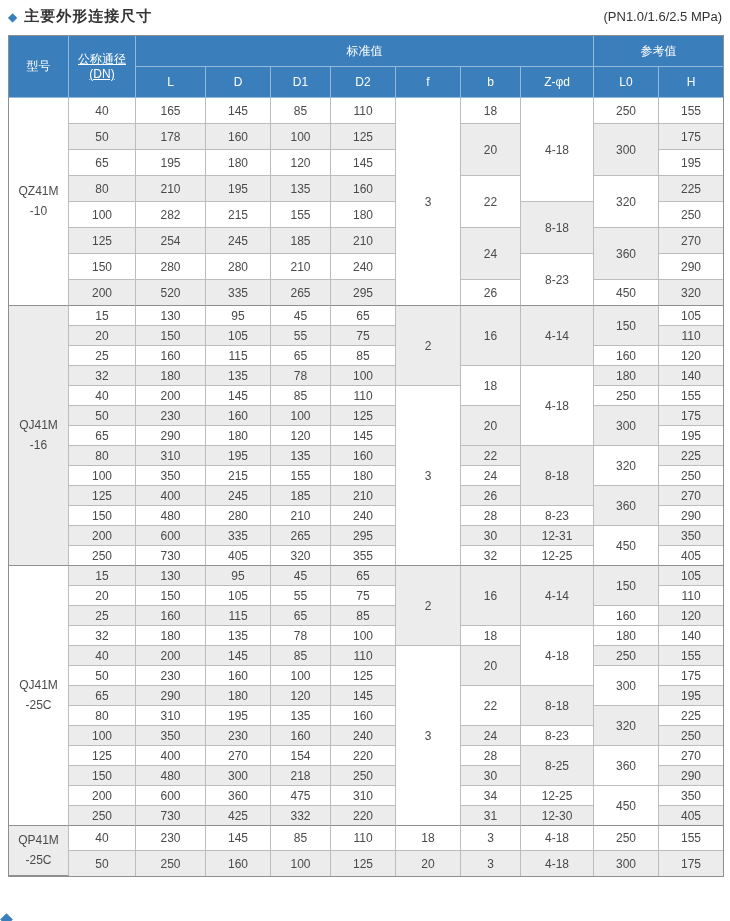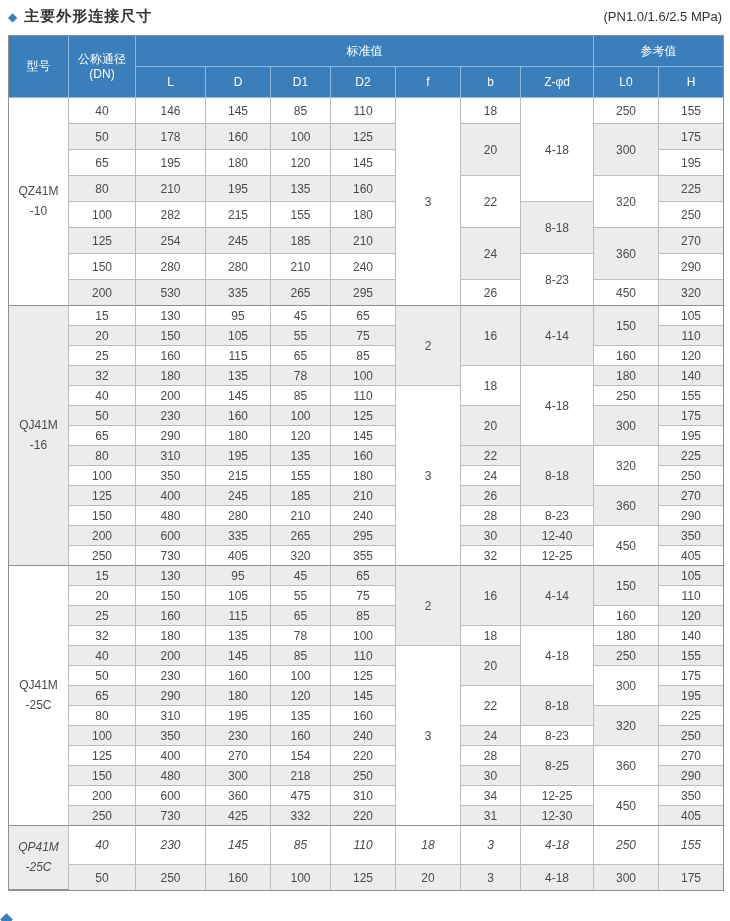--- a/index.html
+++ b/index.html
@@ -22,21 +22,21 @@
     border:1px solid #8f8f8f;
   }
   th {
     background:#3a7ebc; color:#fff; font-weight:normal; font-size:12px;
     text-align:center; vertical-align:middle;
     border-right:1px solid rgba(255,255,255,.45);
     border-bottom:1px solid rgba(255,255,255,.45);
     height:31px;
   }
   th:last-child { border-right:none; }
-  th.pre { white-space:pre-line; line-height:1.25; }
+  th.pre { white-space:pre-line; line-height:1.25;text-decoration:underline; }
   td {
     font-size:12px; text-align:center; vertical-align:middle;
     border-right:1px solid #bcbcbc; border-bottom:1px solid #bcbcbc;
     color:#4a4a4a;
   }
   td:last-child { border-right:none; }
   td.w { background:#ffffff; }
   td.g { background:#ececec; }
   td.sec-end { border-bottom:1px solid #8f8f8f; }
   tr.last-of-table td { border-bottom:none; }
@@ -89,21 +89,21 @@
       <th>Z-φd</th>
       <th>L0</th>
       <th>H</th>
     </tr>
   </thead>
   <tbody id="spec-body">
       <tr style="height: 26px;">
         <td class="w model sec-end" rowspan="8">QZ41M
 -10</td>
         <td class="w">40</td>
-        <td class="w">146</td>
+        <td class="w">165</td>
         <td class="w">145</td>
         <td class="w">85</td>
         <td class="w">110</td>
         <td class="w sec-end" rowspan="8">3</td>
         <td class="w">18</td>
         <td class="w" rowspan="4">4-18</td>
         <td class="w">250</td>
         <td class="w">155</td>
       </tr>
       <tr style="height: 26px;">
@@ -157,21 +157,21 @@
         <td class="w">150</td>
         <td class="w">280</td>
         <td class="w">280</td>
         <td class="w">210</td>
         <td class="w">240</td>
         <td class="w sec-end" rowspan="2">8-23</td>
         <td class="w">290</td>
       </tr>
       <tr style="height: 26px;">
         <td class="g sec-end">200</td>
-        <td class="g sec-end">530</td>
+        <td class="g sec-end">520</td>
         <td class="g sec-end">335</td>
         <td class="g sec-end">265</td>
         <td class="g sec-end">295</td>
         <td class="w sec-end">26</td>
         <td class="w sec-end">450</td>
         <td class="g sec-end">320</td>
       </tr>
       <tr style="height: 20px;">
         <td class="g model sec-end" rowspan="13">QJ41M
 -16</td>
@@ -282,21 +282,21 @@
         <td class="w">8-23</td>
         <td class="w">290</td>
       </tr>
       <tr style="height: 20px;">
         <td class="g">200</td>
         <td class="g">600</td>
         <td class="g">335</td>
         <td class="g">265</td>
         <td class="g">295</td>
         <td class="g">30</td>
-        <td class="g">12-40</td>
+        <td class="g">12-31</td>
         <td class="w sec-end" rowspan="2">450</td>
         <td class="g">350</td>
       </tr>
       <tr style="height: 20px;">
         <td class="w sec-end">250</td>
         <td class="w sec-end">730</td>
         <td class="w sec-end">405</td>
         <td class="w sec-end">320</td>
         <td class="w sec-end">355</td>
         <td class="w sec-end">32</td>
@@ -428,21 +428,21 @@
       <tr style="height: 20px;">
         <td class="g sec-end">250</td>
         <td class="g sec-end">730</td>
         <td class="g sec-end">425</td>
         <td class="g sec-end">332</td>
         <td class="g sec-end">220</td>
         <td class="g sec-end">31</td>
         <td class="g sec-end">12-30</td>
         <td class="g sec-end">405</td>
       </tr>
-      <tr style="height: 39px; font-style: italic;">
+      <tr style="height: 25px;">
         <td class="g model sec-end" rowspan="2">QP41M
 -25C</td>
         <td class="w">40</td>
         <td class="w">230</td>
         <td class="w">145</td>
         <td class="w">85</td>
         <td class="w">110</td>
         <td class="w">18</td>
         <td class="w">3</td>
         <td class="w">4-18</td>

